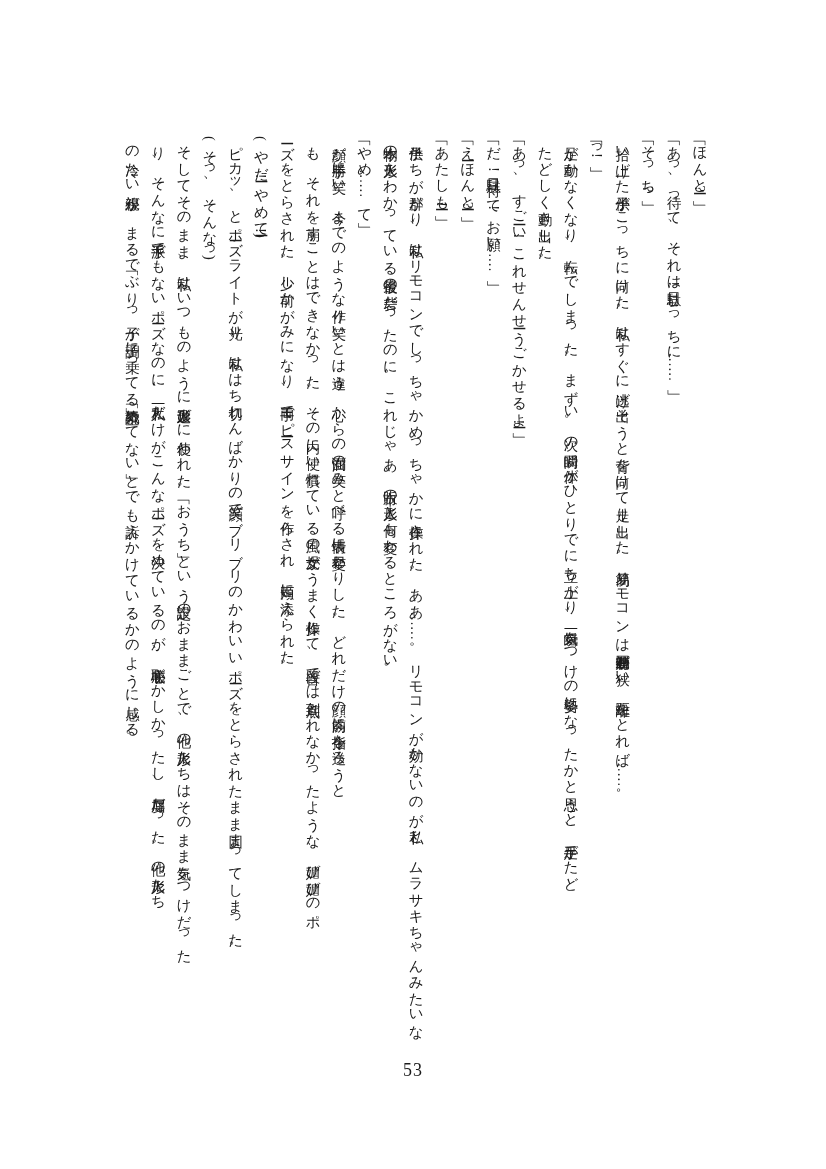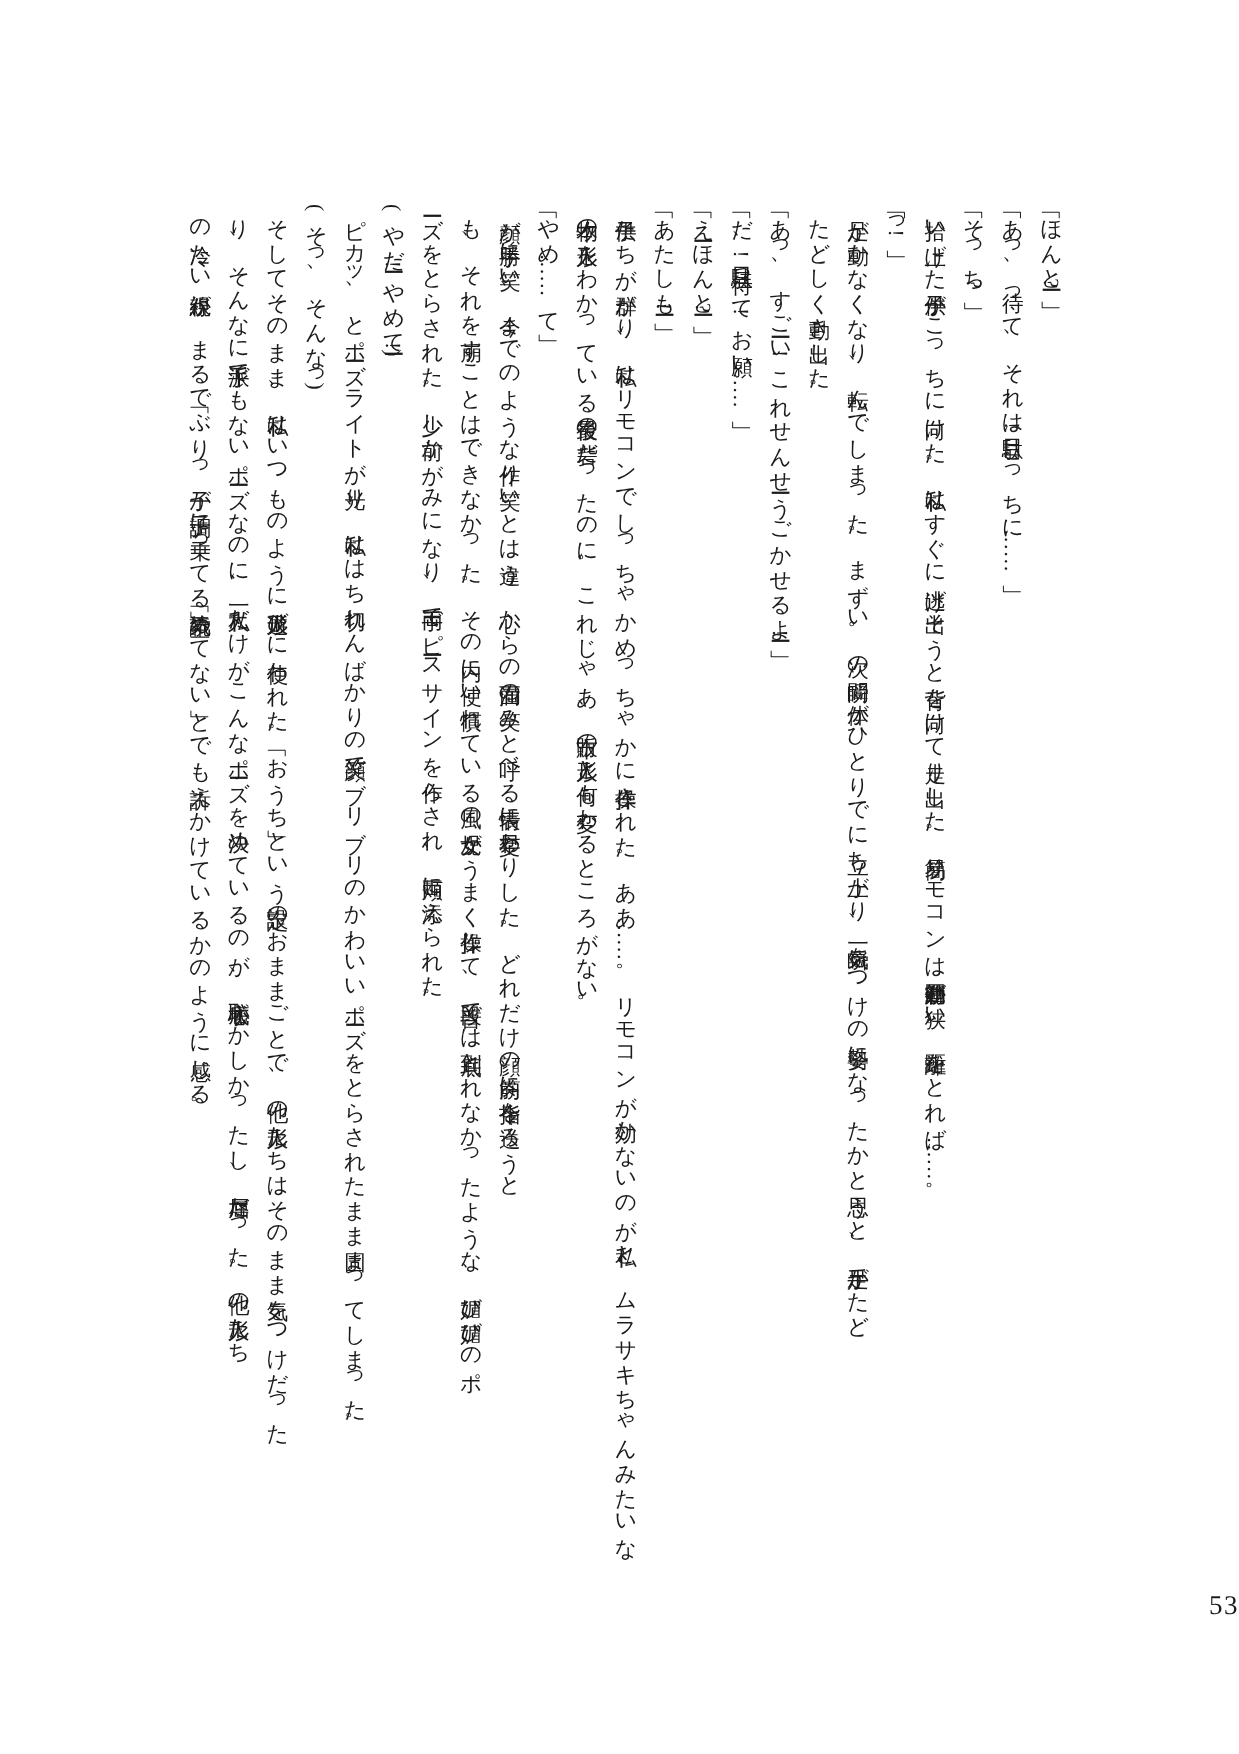--- a/index.html
+++ b/index.html
@@ -31,21 +31,21 @@
   }
   .tline {
     margin: 0;
     padding: 0;
   }
   .folio {
     position: absolute;
     top: 1060px;
     left: 0;
     width: 100%;
-    text-align: right;
+    text-align: center;
     font-size: 18px;
     letter-spacing: 1px;
     color: #1b1b1b;
   }
 </style>
 </head>
 <body>
 
 <div class="page">
   <main class="text-block">

